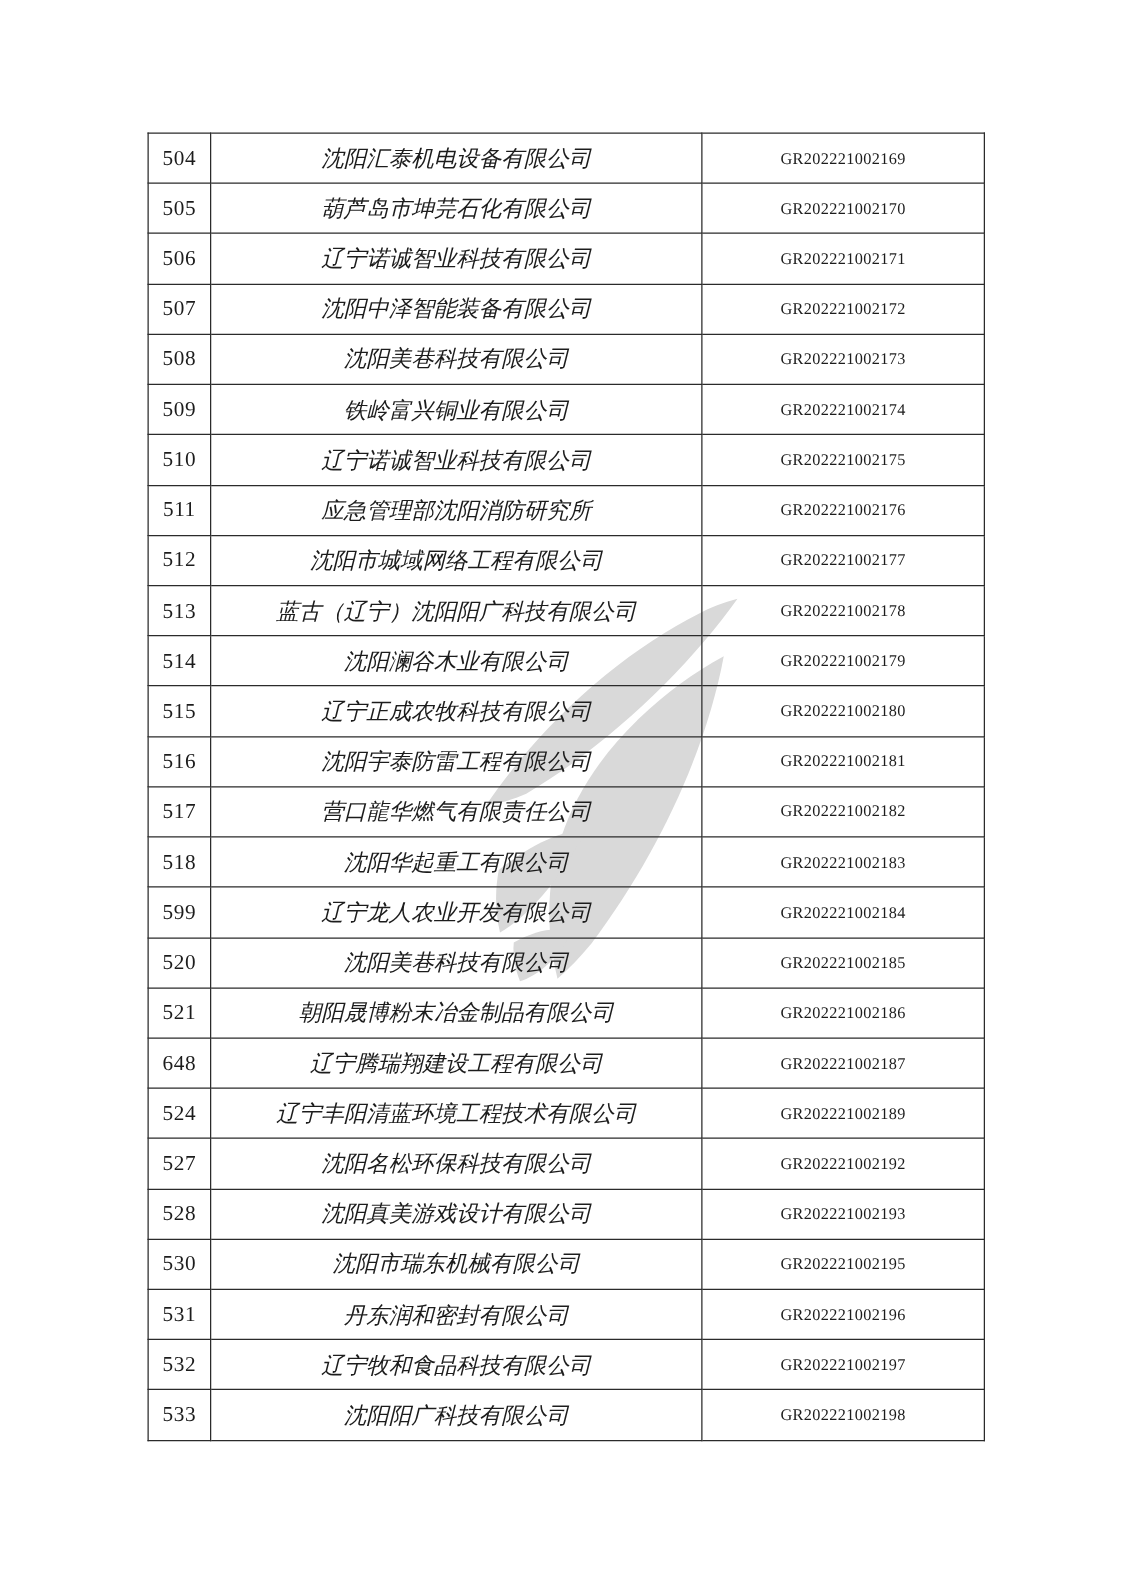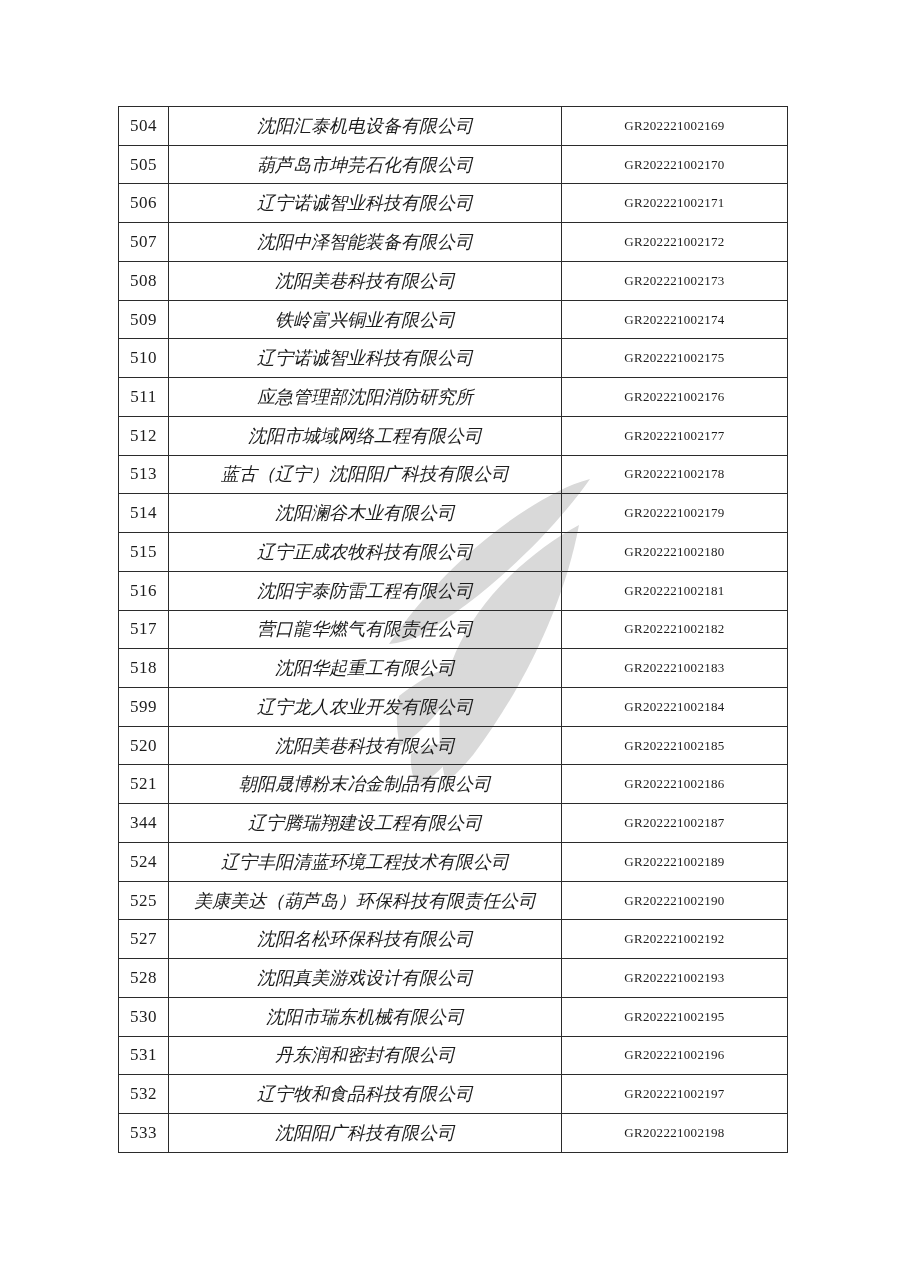--- a/index.html
+++ b/index.html
@@ -174,35 +174,30 @@
       <td class="col-no">520</td>
       <td class="col-company">沈阳美巷科技有限公司</td>
       <td class="col-cert">GR202221002185</td>
     </tr>
         <tr>
       <td class="col-no">521</td>
       <td class="col-company">朝阳晟博粉末冶金制品有限公司</td>
       <td class="col-cert">GR202221002186</td>
     </tr>
         <tr>
-      <td class="col-no">344</td>
+      <td class="col-no">648</td>
       <td class="col-company">辽宁腾瑞翔建设工程有限公司</td>
       <td class="col-cert">GR202221002187</td>
     </tr>
         <tr>
       <td class="col-no">524</td>
       <td class="col-company">辽宁丰阳清蓝环境工程技术有限公司</td>
       <td class="col-cert">GR202221002189</td>
     </tr>
         <tr>
-      <td class="col-no">525</td>
-      <td class="col-company">美康美达（葫芦岛）环保科技有限责任公司</td>
-      <td class="col-cert">GR202221002190</td>
-    </tr>
-        <tr>
       <td class="col-no">527</td>
       <td class="col-company">沈阳名松环保科技有限公司</td>
       <td class="col-cert">GR202221002192</td>
     </tr>
         <tr>
       <td class="col-no">528</td>
       <td class="col-company">沈阳真美游戏设计有限公司</td>
       <td class="col-cert">GR202221002193</td>
     </tr>
         <tr>

